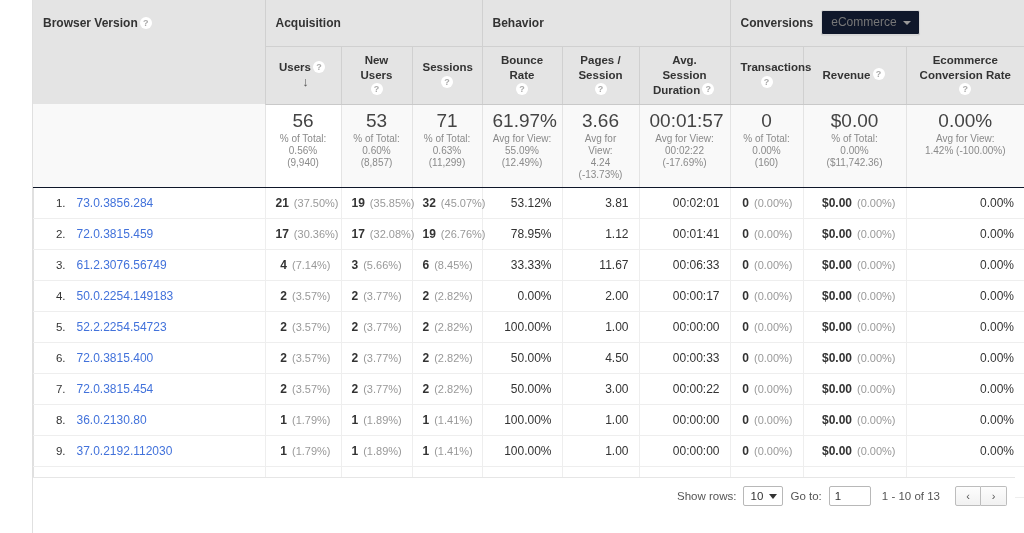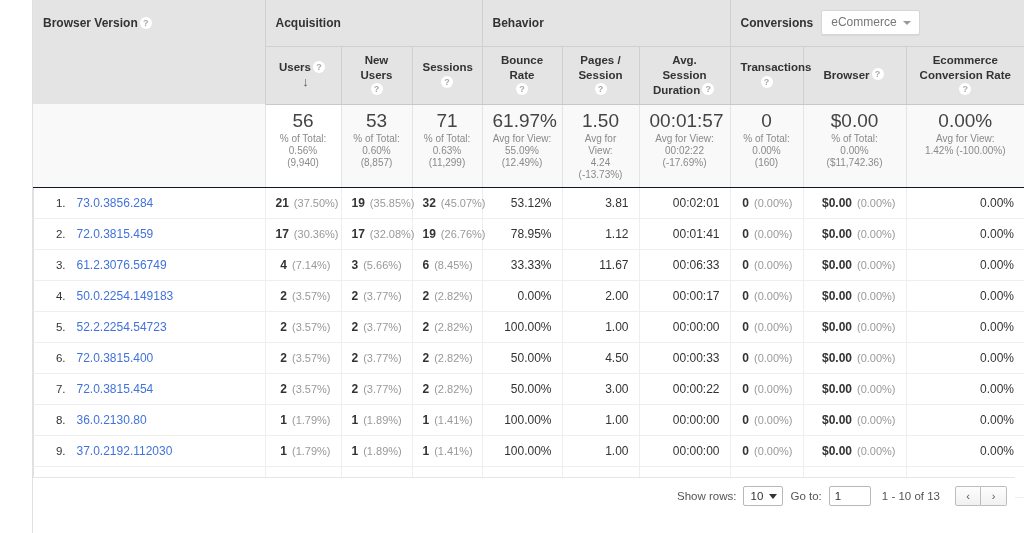--- a/index.html
+++ b/index.html
@@ -41,21 +41,21 @@
     border-right: none !important;
     border-bottom: none !important;
   }
   td.dim-head {
     width: 232px;
     border-bottom: none !important;
     vertical-align: middle !important;
   }
   .conv-wrap { display: flex; align-items: center; gap: 8px; }
   .conv-select {
-    background: #ffffff;
+    background: #0f172a;
     border: 1px solid #d6d6d6;
     border-radius: 2px;
     padding: 4px 22px 4px 9px;
     font-size: 12px;
     font-weight: normal;
     color: #777;
     position: relative;
     display: inline-block;
     line-height: 15px;
     box-shadow: 0 1px 1px rgba(0,0,0,.06);
@@ -333,21 +333,21 @@
       <td>
         <span>Pages / Session</span><span class="qmark">?</span>
       </td>
       <td>
         <span>Avg. Session Duration</span><span class="qmark">?</span>
       </td>
       <td>
         <span>Transactions</span><br><span class="qmark">?</span>
       </td>
       <td>
-        <span>Browser</span><span class="qmark">?</span>
+        <span>Revenue</span><span class="qmark">?</span>
       </td>
       <td class="nobord">
         <span>Ecommerce Conversion Rate</span><br><span class="qmark">?</span>
       </td>
     </tr>
 
     <tr class="summary-row">
       <td class="sum-blank"></td>
       <td class="sum-dim"></td>
       <td class="highlight">
@@ -367,21 +367,21 @@
         <span class="sum-small">% of Total:</span>
         <span class="sum-small">0.63%</span>
         <span class="sum-small">(11,299)</span>
       </td>
       <td>
         <span class="sum-big">61.97%</span>
         <span class="sum-small">Avg for View:</span>
         <span class="sum-small">55.09% (12.49%)</span>
       </td>
       <td>
-        <span class="sum-big">1.50</span>
+        <span class="sum-big">3.66</span>
         <span class="sum-small">Avg for View:</span>
         <span class="sum-small">4.24 (-13.73%)</span>
       </td>
       <td>
         <span class="sum-big">00:01:57</span>
         <span class="sum-small">Avg for View:</span>
         <span class="sum-small">00:02:22</span>
         <span class="sum-small">(-17.69%)</span>
       </td>
       <td>

